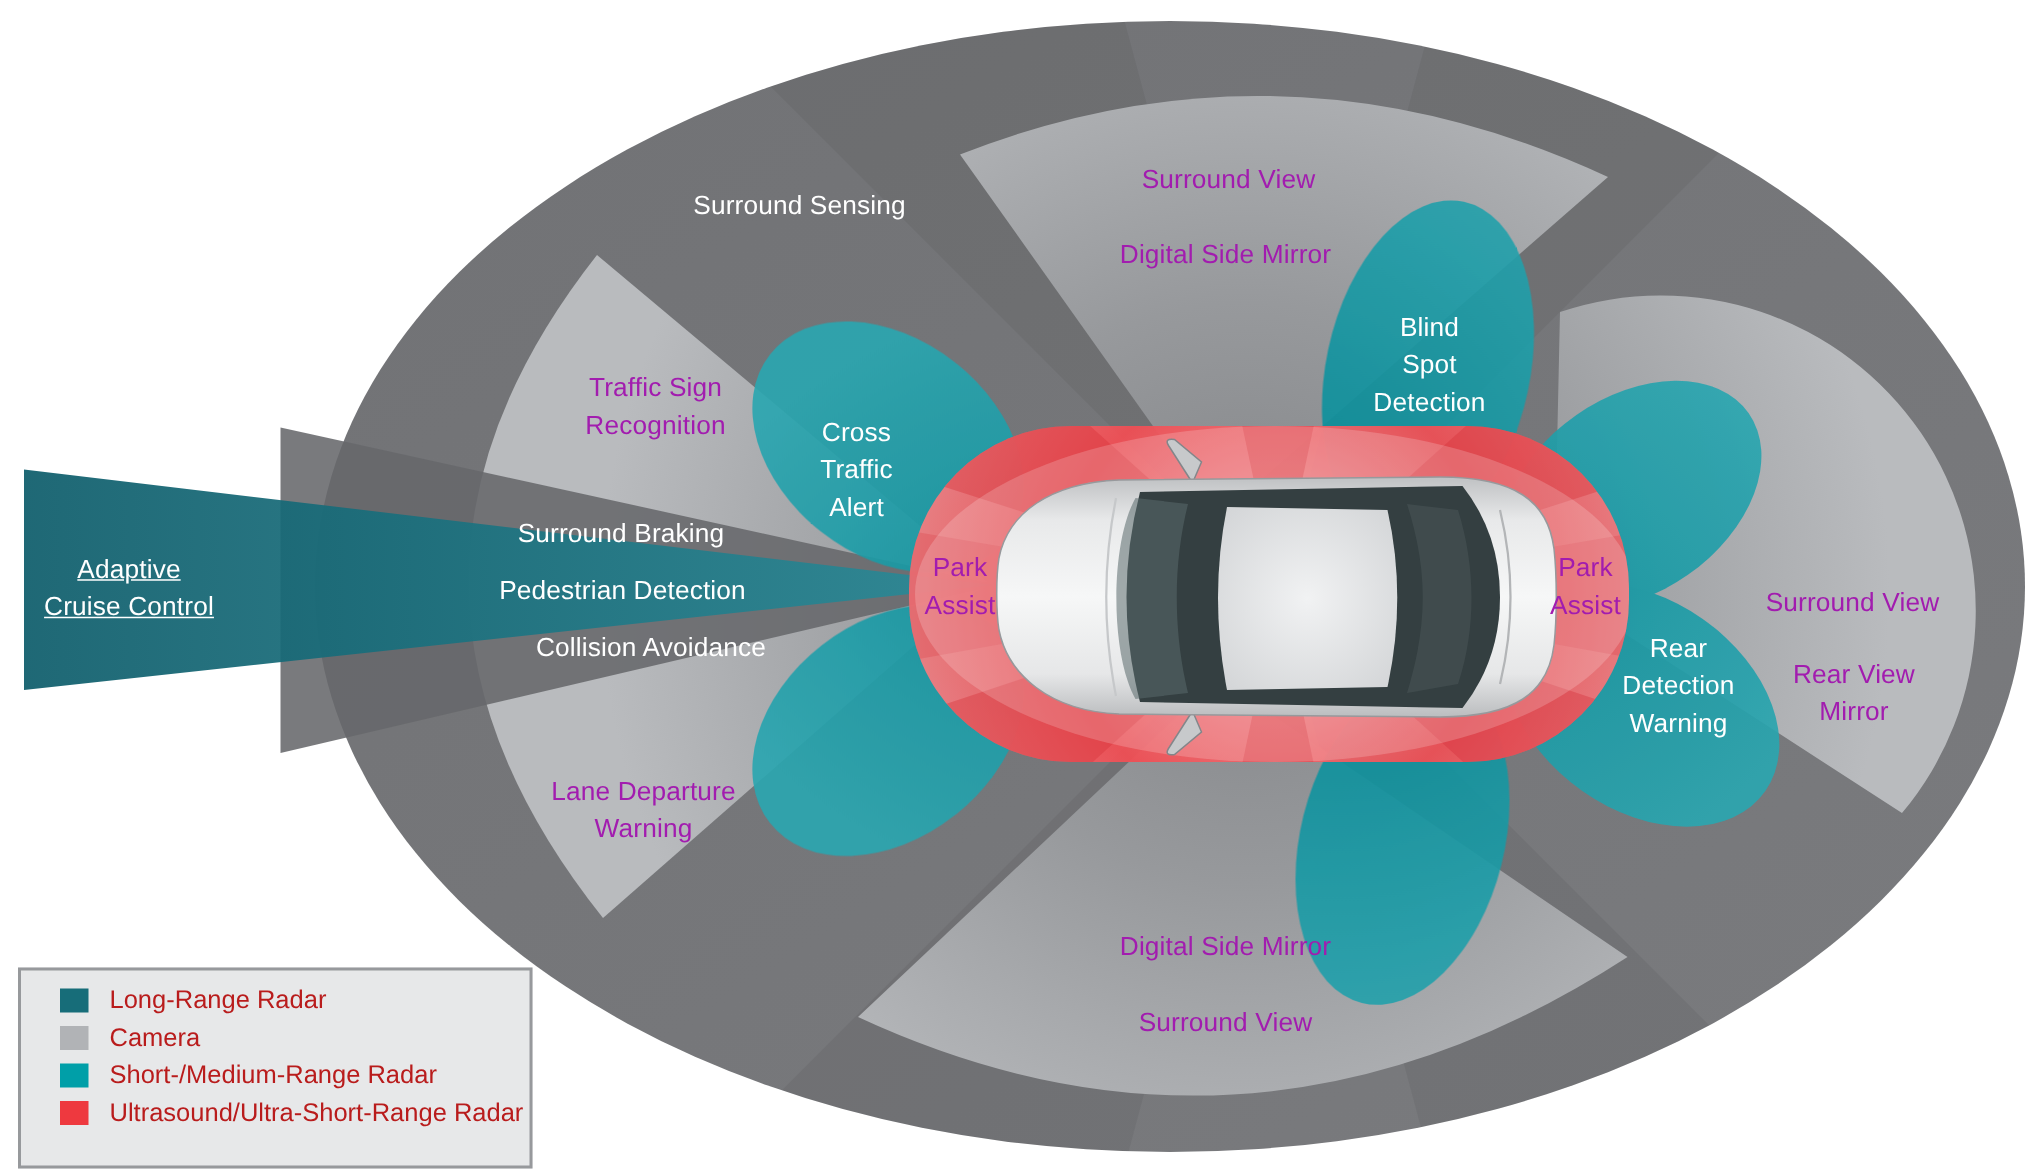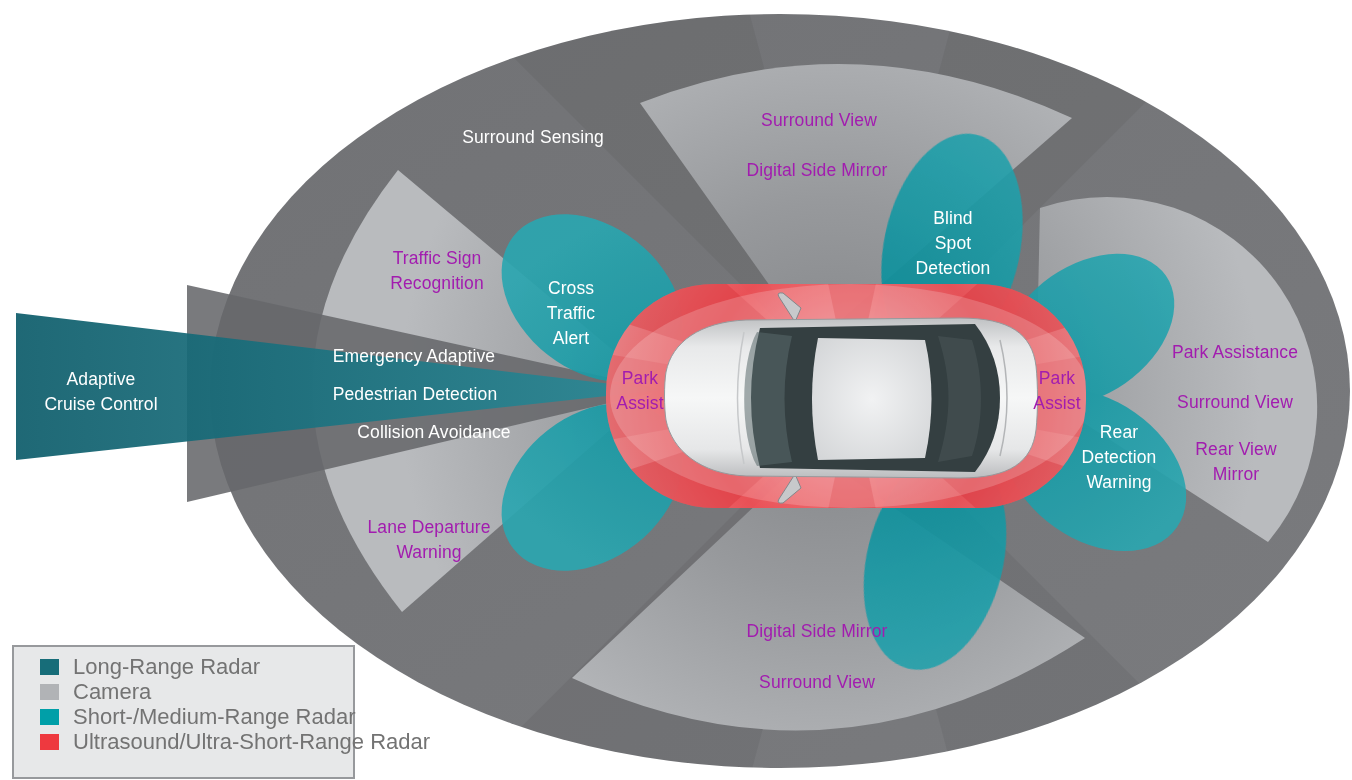--- a/index.html
+++ b/index.html
@@ -7,21 +7,21 @@
          font-family:"Liberation Sans", sans-serif;padding-left:15px;}
   .stage svg{position:absolute;left:0;top:0;}
   .lbl{position:absolute;transform:translate(-50%,-50%);font-size:17.5px;line-height:1.42;
        text-align:center;white-space:pre-line;letter-spacing:.1px;pointer-events:none;}
   .lbl.dark{color:#a21caf;}
   .lbl.light{color:#ffffff;}
   .legend{position:absolute;left:12px;top:645px;width:343px;height:134px;background:#e7e8e9;
           border:2px solid #97999c;box-sizing:border-box;padding:7px 0 0 26px;}
   .legend-row{display:flex;align-items:center;height:25px;}
   .chip{width:19px;height:16px;margin-right:14px;flex:0 0 auto;}
-  .legend-label{font-size:22px;color:#737373;white-space:nowrap;}
+  .legend-label{font-size:17px;color:#b91c1c;white-space:nowrap;}
 </style>
 </head>
 <body>
 
 <div class="stage">
 
   <svg width="1352" height="780" viewBox="0 0 1352 780">
     <defs>
       <linearGradient id="gEll" x1="0" y1="0" x2="1" y2="1">
         <stop offset="0" stop-color="#717275"></stop>
@@ -126,33 +126,32 @@
   <div class="lbl dark" style="left:819px;top:120px;">Surround View</div>
   <div class="lbl dark" style="left:817px;top:170px;">Digital Side Mirror</div>
   <div class="lbl light" style="left:953px;top:243px;">Blind
 Spot
 Detection</div>
   <div class="lbl dark" style="left:437px;top:271px;">Traffic Sign
 Recognition</div>
   <div class="lbl light" style="left:571px;top:313px;">Cross
 Traffic
 Alert</div>
-  <div class="lbl light" style="left:101px;top:392px;">Adaptive
+  <div class="lbl light" style="left:86px;top:392px;text-decoration:underline;">Adaptive
 Cruise Control</div>
-  <div class="lbl light" style="left:414px;top:356px;">Emergency Adaptive</div>
+  <div class="lbl light" style="left:414px;top:356px;">Surround Braking</div>
   <div class="lbl light" style="left:415px;top:394px;text-align:right;">Pedestrian Detection</div>
   <div class="lbl light" style="left:414px;top:432px;margin-left:20px;">Collision Avoidance</div>
   <div class="lbl dark" style="left:640px;top:391px;">Park
 Assist</div>
   <div class="lbl dark" style="left:1057px;top:391px;">Park
 Assist</div>
   <div class="lbl light" style="left:1119px;top:457px;">Rear
 Detection
 Warning</div>
-  <div class="lbl dark" style="left:1235px;top:352px;">Park Assistance</div>
   <div class="lbl dark" style="left:1235px;top:402px;">Surround View</div>
   <div class="lbl dark" style="left:1236px;top:462px;">Rear View
 Mirror</div>
   <div class="lbl dark" style="left:429px;top:540px;">Lane Departure
 Warning</div>
   <div class="lbl dark" style="left:817px;top:631px;">Digital Side Mirror</div>
   <div class="lbl dark" style="left:817px;top:682px;">Surround View</div>
 
   <div class="legend">
     <div class="legend-row">

